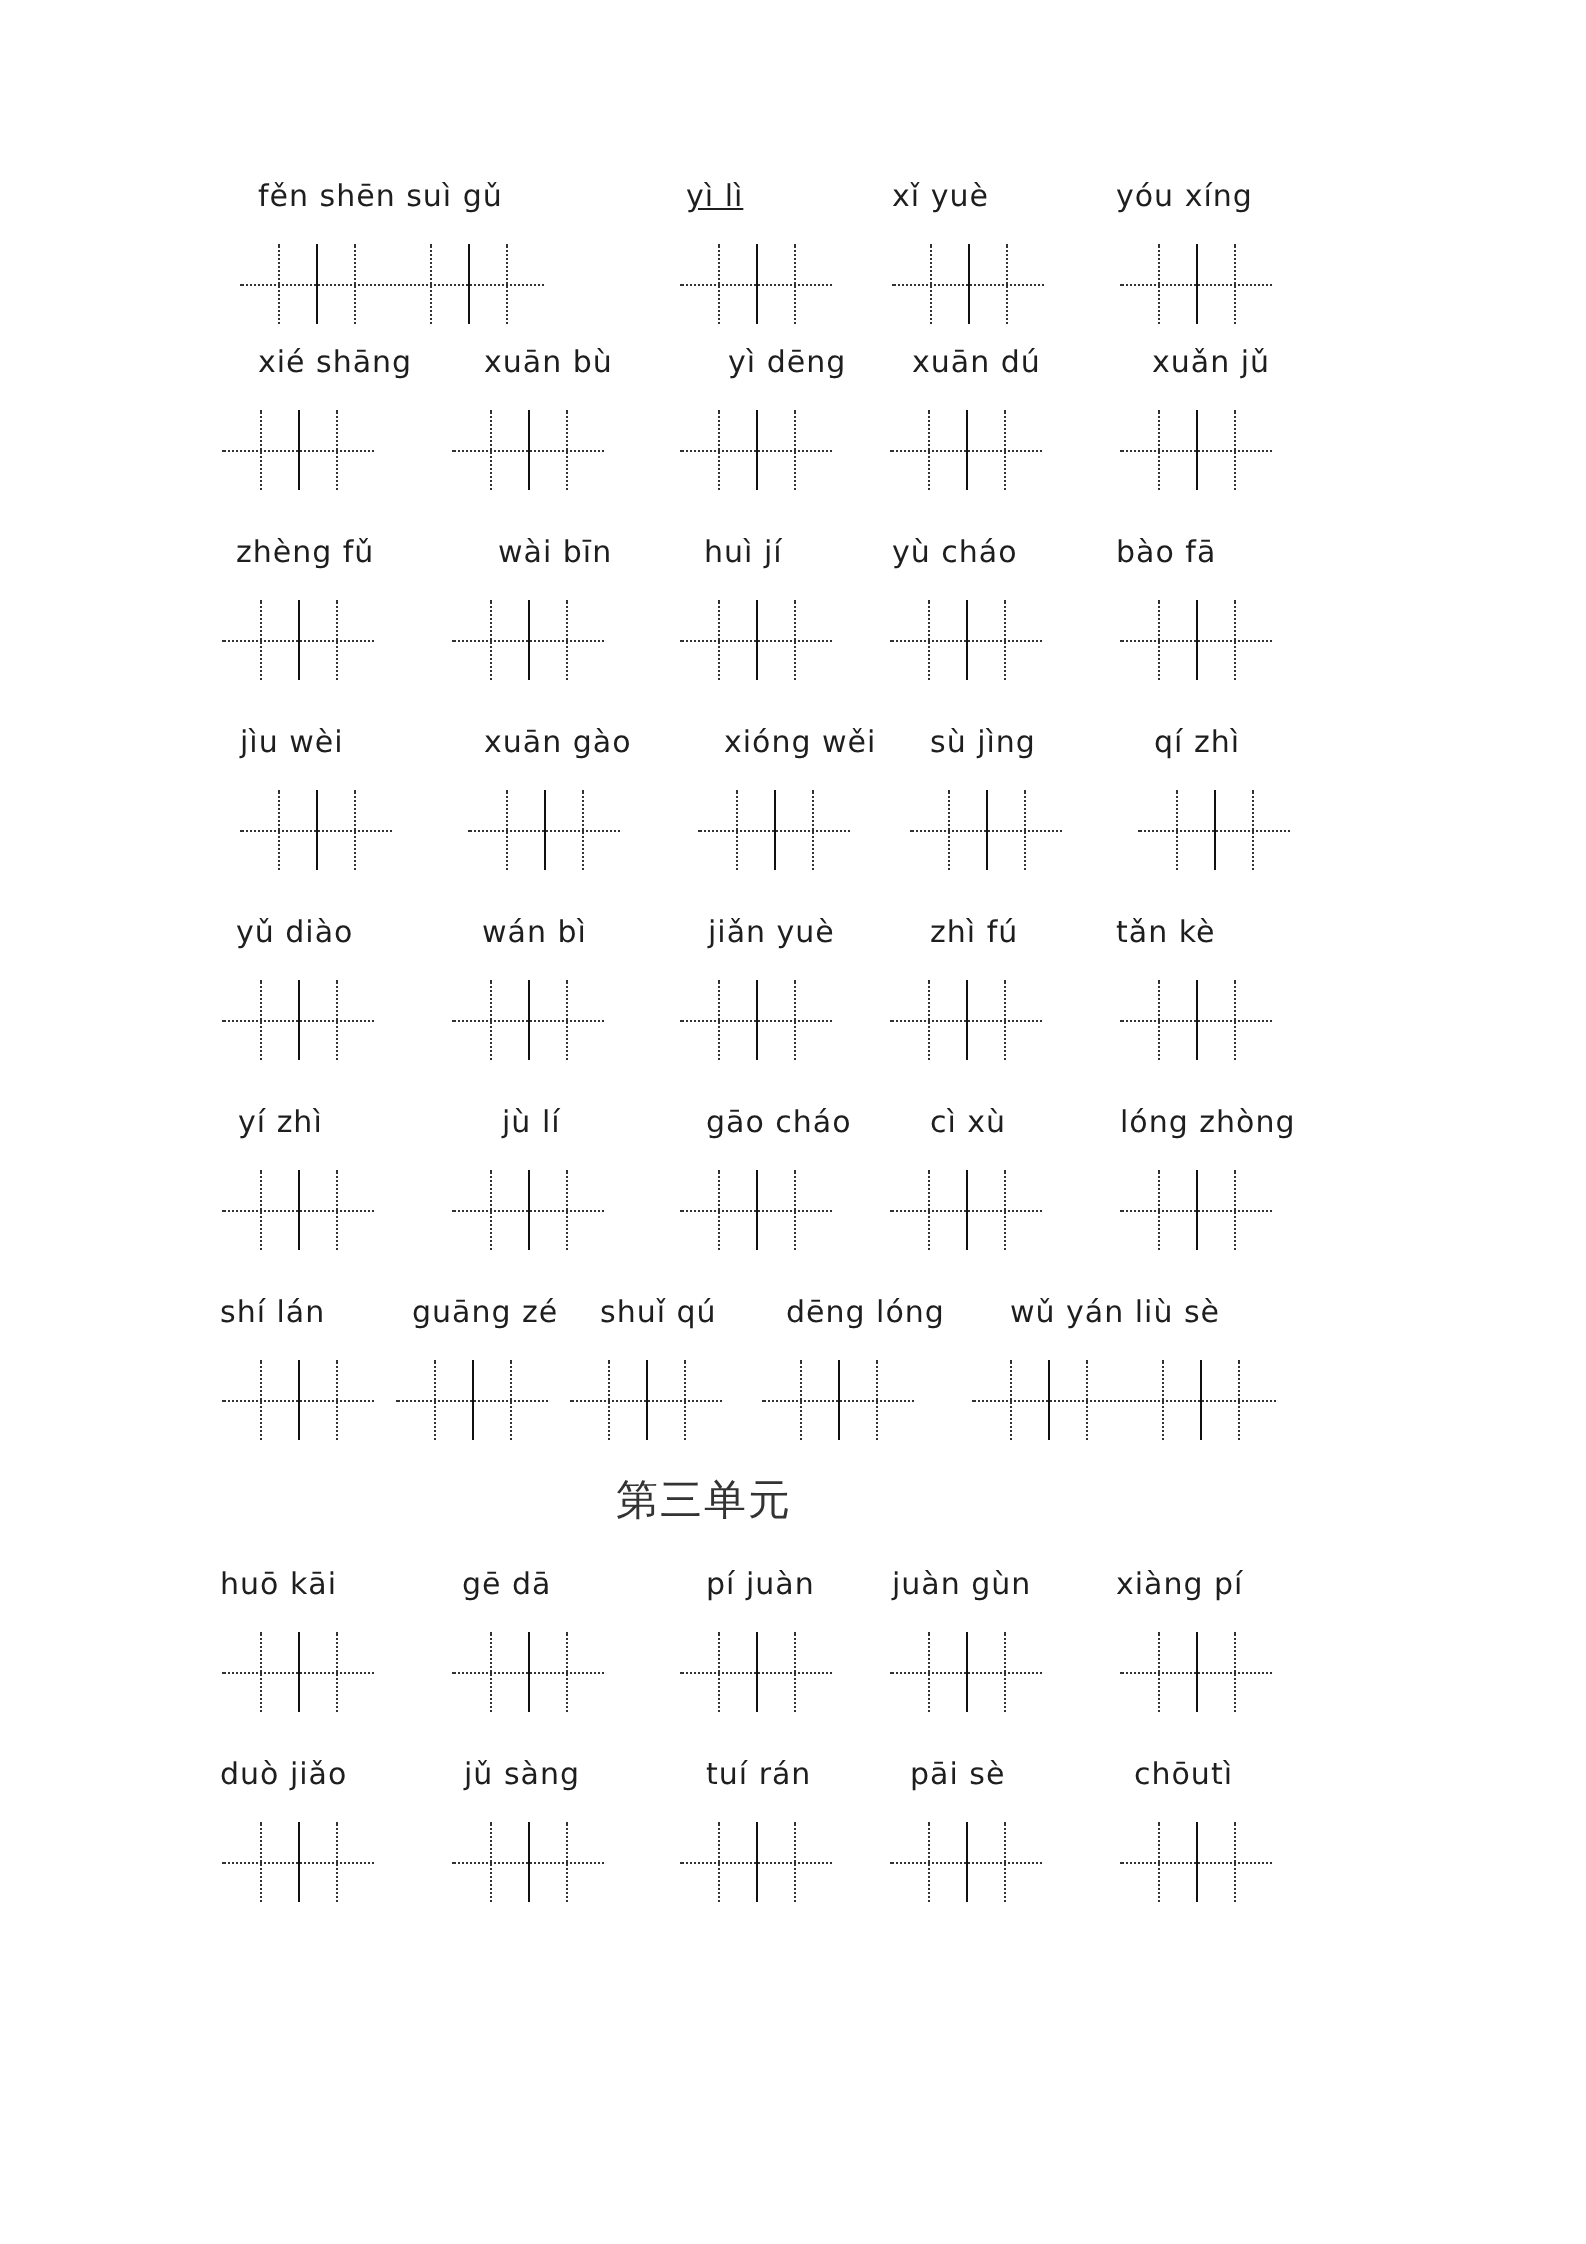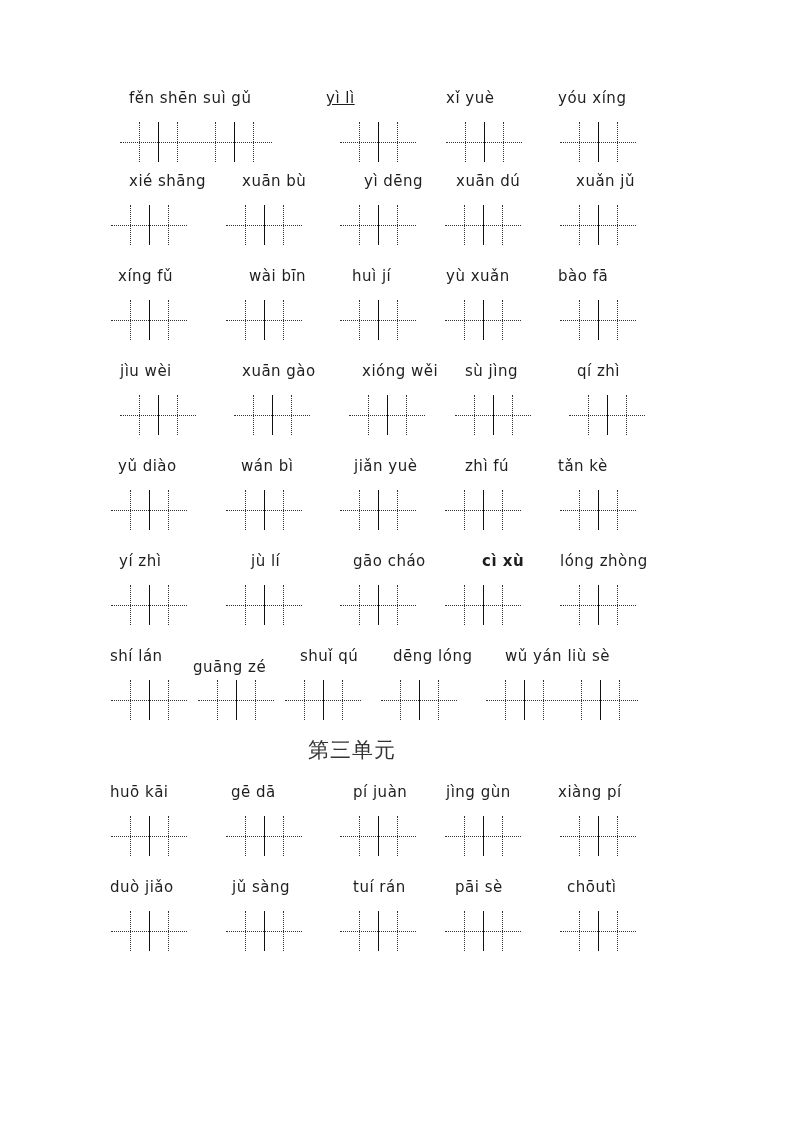--- a/index.html
+++ b/index.html
@@ -26,21 +26,21 @@
         <span class="pinyin" style="left: 129px;">fěn shēn suì gǔ</span>
         <div class="grid" style="left: 120px; width: 152px;">
           <div class="hline"></div>
           <div class="vdot" style="left: 19px;"></div>
           <div class="vsolid" style="left: 38px;"></div>
           <div class="vdot" style="left: 57px;"></div>
           <div class="vdot" style="left: 95px;"></div>
           <div class="vsolid" style="left: 114px;"></div>
           <div class="vdot" style="left: 133px;"></div>
         </div>
-        <span class="pinyin" style="left: 326px; text-decoration: underline;">yì lì</span>
+        <span class="pinyin" style="left: 343px; text-decoration: underline;">yì lì</span>
         <div class="grid" style="left: 340px; width: 76px;">
           <div class="hline"></div>
           <div class="vdot" style="left: 19px;"></div>
           <div class="vsolid" style="left: 38px;"></div>
           <div class="vdot" style="left: 57px;"></div>
         </div>
         <span class="pinyin" style="left: 446px;">xǐ  yuè</span>
         <div class="grid" style="left: 446px; width: 76px;">
           <div class="hline"></div>
           <div class="vdot" style="left: 19px;"></div>
@@ -86,42 +86,42 @@
         </div>
         <span class="pinyin" style="left: 576px;">xuǎn jǔ</span>
         <div class="grid" style="left: 560px; width: 76px;">
           <div class="hline"></div>
           <div class="vdot" style="left: 19px;"></div>
           <div class="vsolid" style="left: 38px;"></div>
           <div class="vdot" style="left: 57px;"></div>
         </div>
       </div>
       <div class="row" style="top: 266px;">
-        <span class="pinyin" style="left: 118px;">xíng fǔ</span>
+        <span class="pinyin" style="left: 118px;">zhèng fǔ</span>
         <div class="grid" style="left: 111px; width: 76px;">
           <div class="hline"></div>
           <div class="vdot" style="left: 19px;"></div>
           <div class="vsolid" style="left: 38px;"></div>
           <div class="vdot" style="left: 57px;"></div>
         </div>
         <span class="pinyin" style="left: 249px;">wài bīn</span>
         <div class="grid" style="left: 226px; width: 76px;">
           <div class="hline"></div>
           <div class="vdot" style="left: 19px;"></div>
           <div class="vsolid" style="left: 38px;"></div>
           <div class="vdot" style="left: 57px;"></div>
         </div>
         <span class="pinyin" style="left: 352px;">huì jí</span>
         <div class="grid" style="left: 340px; width: 76px;">
           <div class="hline"></div>
           <div class="vdot" style="left: 19px;"></div>
           <div class="vsolid" style="left: 38px;"></div>
           <div class="vdot" style="left: 57px;"></div>
         </div>
-        <span class="pinyin" style="left: 446px;">yù xuǎn</span>
+        <span class="pinyin" style="left: 446px;">yù cháo</span>
         <div class="grid" style="left: 445px; width: 76px;">
           <div class="hline"></div>
           <div class="vdot" style="left: 19px;"></div>
           <div class="vsolid" style="left: 38px;"></div>
           <div class="vdot" style="left: 57px;"></div>
         </div>
         <span class="pinyin" style="left: 558px;">bào fā</span>
         <div class="grid" style="left: 560px; width: 76px;">
           <div class="hline"></div>
           <div class="vdot" style="left: 19px;"></div>
@@ -218,21 +218,21 @@
           <div class="vsolid" style="left: 38px;"></div>
           <div class="vdot" style="left: 57px;"></div>
         </div>
         <span class="pinyin" style="left: 353px;">gāo cháo</span>
         <div class="grid" style="left: 340px; width: 76px;">
           <div class="hline"></div>
           <div class="vdot" style="left: 19px;"></div>
           <div class="vsolid" style="left: 38px;"></div>
           <div class="vdot" style="left: 57px;"></div>
         </div>
-        <span class="pinyin" style="left: 482px; font-weight: bold;">cì  xù</span>
+        <span class="pinyin" style="left: 465px;">cì  xù</span>
         <div class="grid" style="left: 445px; width: 76px;">
           <div class="hline"></div>
           <div class="vdot" style="left: 19px;"></div>
           <div class="vsolid" style="left: 38px;"></div>
           <div class="vdot" style="left: 57px;"></div>
         </div>
         <span class="pinyin" style="left: 560px;">lóng zhòng</span>
         <div class="grid" style="left: 560px; width: 76px;">
           <div class="hline"></div>
           <div class="vdot" style="left: 19px;"></div>
@@ -241,21 +241,21 @@
         </div>
       </div>
       <div class="row" style="top: 646px;">
         <span class="pinyin" style="left: 110px;">shí lán</span>
         <div class="grid" style="left: 111px; width: 76px;">
           <div class="hline"></div>
           <div class="vdot" style="left: 19px;"></div>
           <div class="vsolid" style="left: 38px;"></div>
           <div class="vdot" style="left: 57px;"></div>
         </div>
-        <span class="pinyin" style="left: 193px; margin-top: 11px;">guāng zé</span>
+        <span class="pinyin" style="left: 206px;">guāng zé</span>
         <div class="grid" style="left: 198px; width: 76px;">
           <div class="hline"></div>
           <div class="vdot" style="left: 19px;"></div>
           <div class="vsolid" style="left: 38px;"></div>
           <div class="vdot" style="left: 57px;"></div>
         </div>
         <span class="pinyin" style="left: 300px;">shuǐ qú</span>
         <div class="grid" style="left: 285px; width: 76px;">
           <div class="hline"></div>
           <div class="vdot" style="left: 19px;"></div>
@@ -295,21 +295,21 @@
           <div class="vsolid" style="left: 38px;"></div>
           <div class="vdot" style="left: 57px;"></div>
         </div>
         <span class="pinyin" style="left: 353px;">pí juàn</span>
         <div class="grid" style="left: 340px; width: 76px;">
           <div class="hline"></div>
           <div class="vdot" style="left: 19px;"></div>
           <div class="vsolid" style="left: 38px;"></div>
           <div class="vdot" style="left: 57px;"></div>
         </div>
-        <span class="pinyin" style="left: 446px;">jìng gùn</span>
+        <span class="pinyin" style="left: 446px;">juàn gùn</span>
         <div class="grid" style="left: 445px; width: 76px;">
           <div class="hline"></div>
           <div class="vdot" style="left: 19px;"></div>
           <div class="vsolid" style="left: 38px;"></div>
           <div class="vdot" style="left: 57px;"></div>
         </div>
         <span class="pinyin" style="left: 558px;">xiàng  pí</span>
         <div class="grid" style="left: 560px; width: 76px;">
           <div class="hline"></div>
           <div class="vdot" style="left: 19px;"></div>

